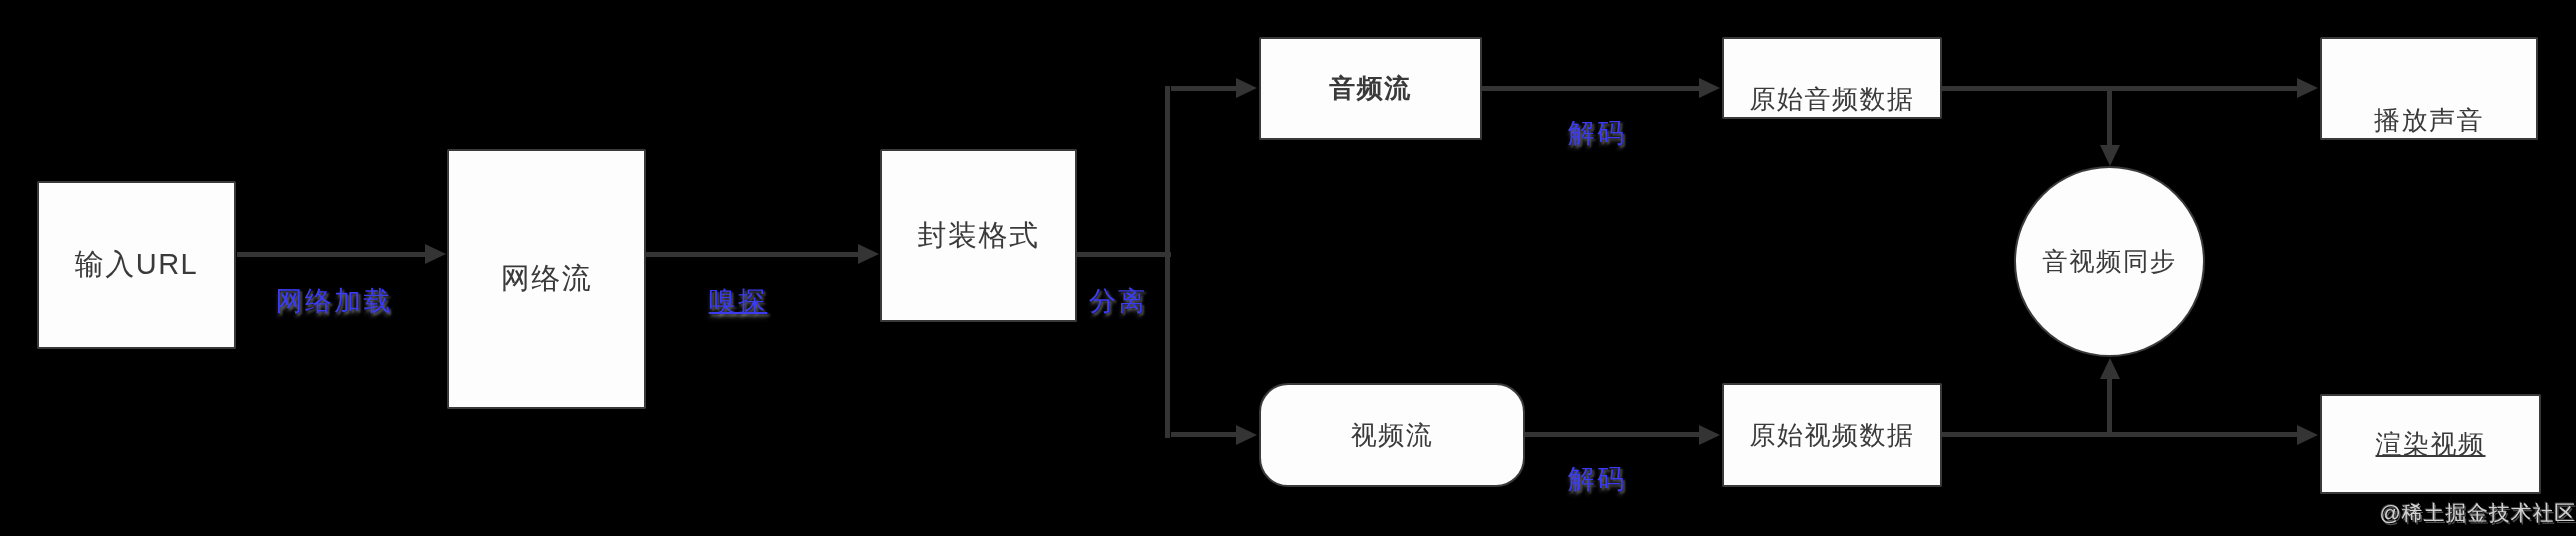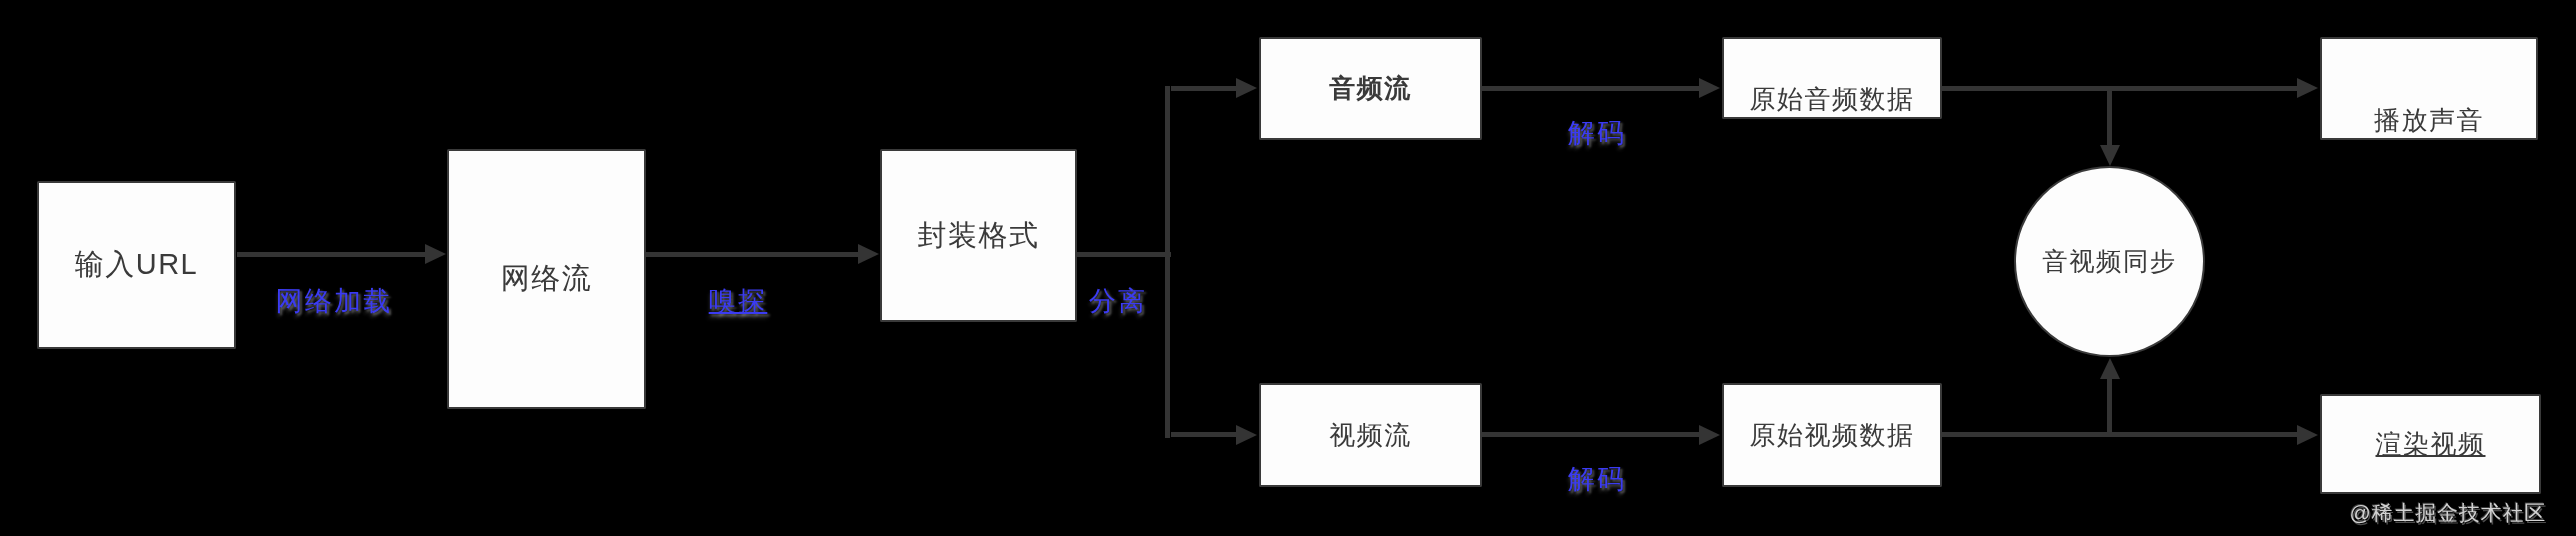--- a/index.html
+++ b/index.html
@@ -44,21 +44,21 @@
     color: #3b3bf2;
     font-size: 27px;
     letter-spacing: 2.3px;
     white-space: nowrap;
     text-shadow: 2.3px 2.3px 2.3px rgba(150,150,150,0.55), 0 3.9px 3.9px rgba(110,110,110,0.45);
   }
 
   
   .watermark {
     position: absolute;
-    right: 30px; bottom: 9.2px;
+    right: 0; bottom: 9.2px;
     color: #d2d2d2;
     font-size: 21px;
     letter-spacing: 0.8px;
     white-space: nowrap;
     text-shadow: 1.5px 1.5px 0 #4c4c4c, -0.8px -0.8px 0 #3c3c3c;
   }
 </style>
 </head>
 <body>
 
@@ -93,21 +93,21 @@
   </div>
   <div class="node big" style="left:447px;  top:149px; width:199px; height:260px;">
     <span>网络流</span>
   </div>
   <div class="node big" style="left:880px; top:149px; width:197px; height:173px;">
     <span>封装格式</span>
   </div>
   <div class="node small" style="left:1259px; top:37px;  width:223px; height:103px;font-weight:bold;">
     <span>音频流</span>
   </div>
-  <div class="node small" style="left:1259px; top:383px; width:223px; height:104px;">
+  <div class="node small" style="left:1259px; top:383px; width:266px; height:104px;border-radius:29px;">
     <span>视频流</span>
   </div>
   <div class="node small" style="left:1722px; top:37px;  width:220px; height:82px;align-items:flex-end;">
     <span>原始音频数据</span>
   </div>
   <div class="node small" style="left:1722px; top:383px; width:220px; height:104px;">
     <span>原始视频数据</span>
   </div>
   <div class="node round" style="left:2014px; top:166px; width:191px; height:191px;text-align:center;">
     <span>音视频同步</span>

